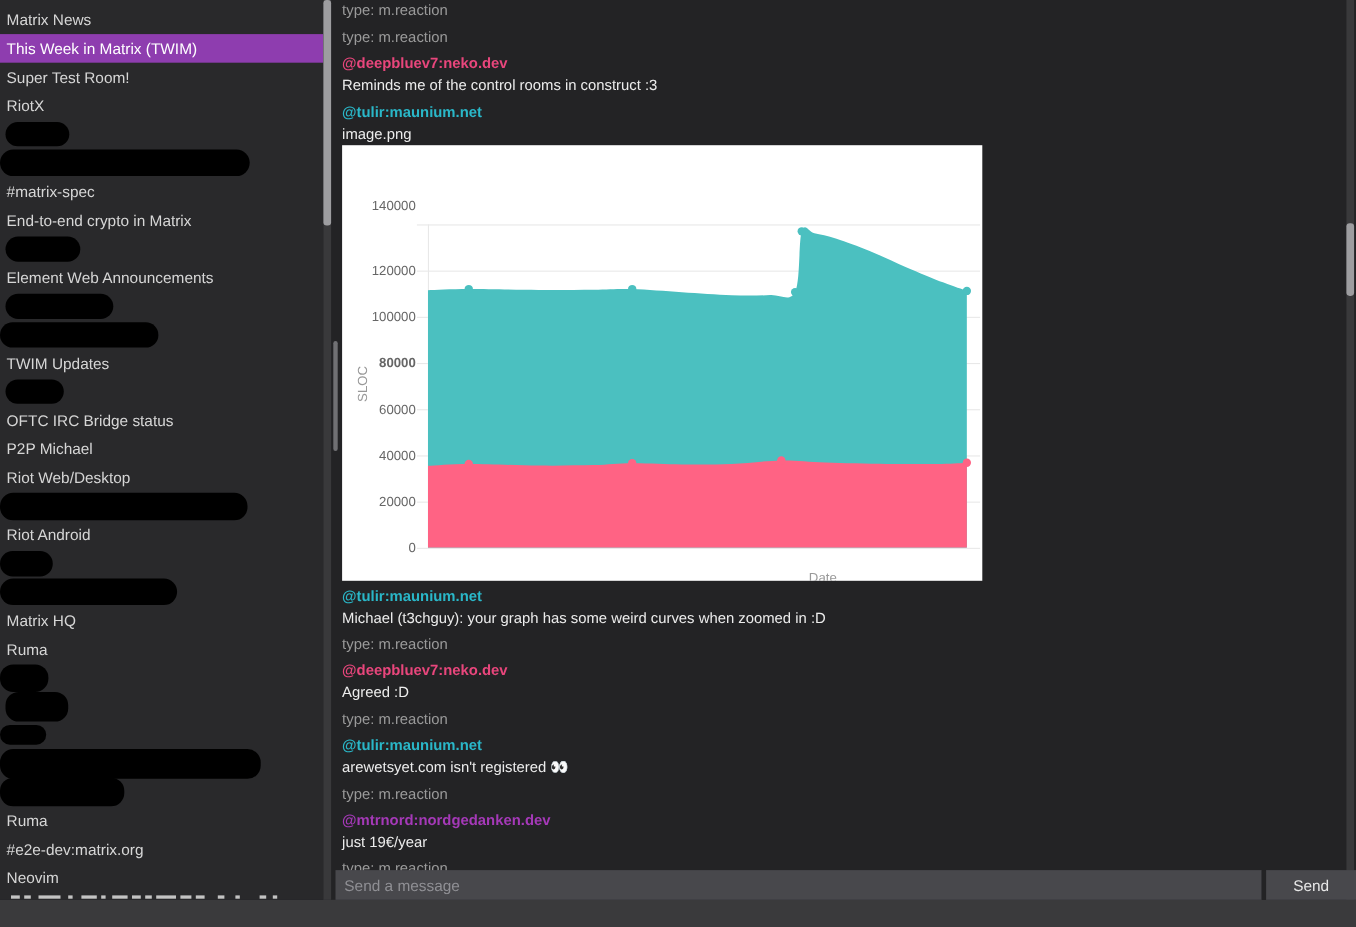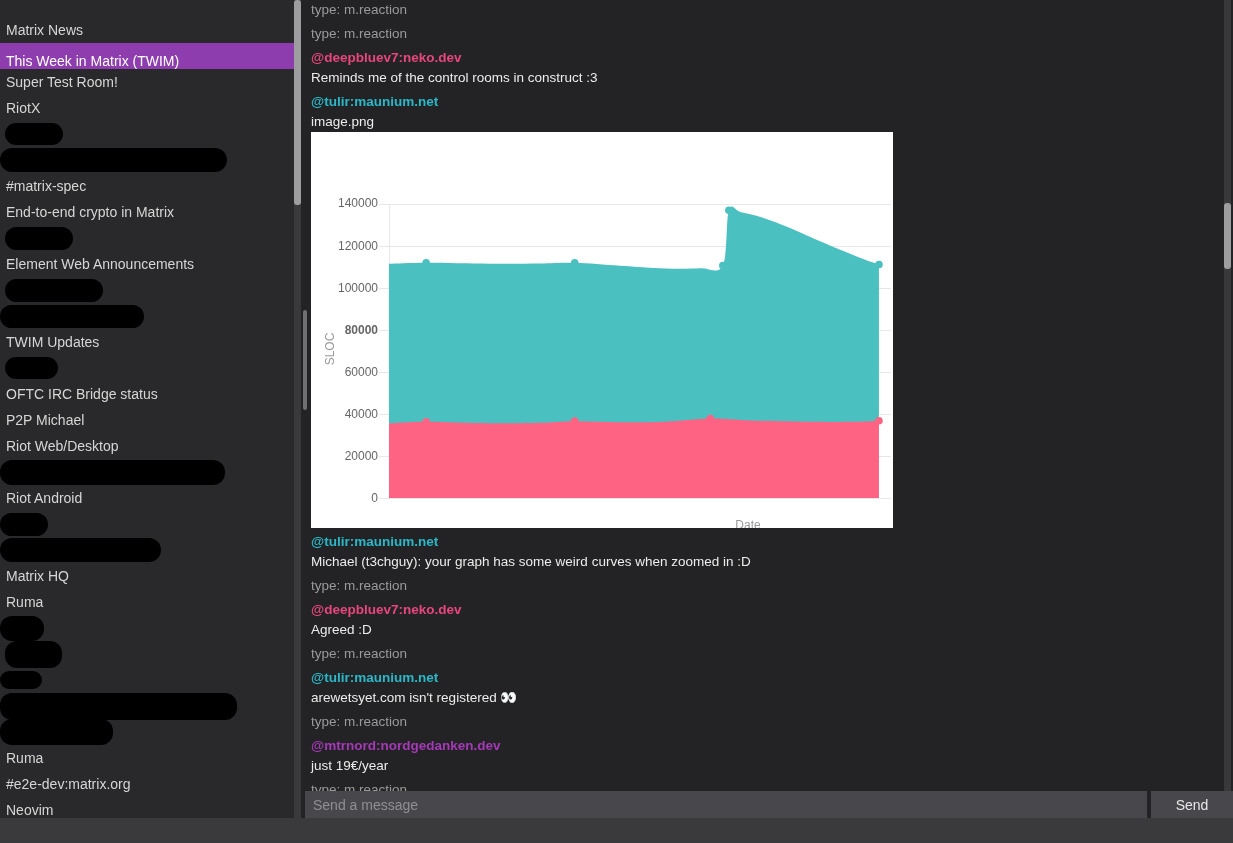--- a/index.html
+++ b/index.html
@@ -4,24 +4,24 @@
 <style>
   html,body{margin:0;padding:0;}
   body{
     width:1233px;height:843px;overflow:hidden;position:relative;
     background:#232325;font-family:"Liberation Sans",sans-serif;
     -webkit-font-smoothing:antialiased;
   }
   
   .footer-strip{position:absolute;left:0;bottom:0;width:1233px;height:25px;background:#3a3a3c;}
   
-  .sidebar{position:absolute;left:0;top:0;width:294px;height:818px;background:#29292b;padding-top:17px;box-sizing:border-box;overflow:hidden;}
+  .sidebar{position:absolute;left:0;top:0;width:294px;height:818px;background:#29292b;padding-top:5px;box-sizing:border-box;overflow:hidden;}
   .room{height:26px;display:flex;align-items:center;color:#d6d6d6;font-size:14px;cursor:default;white-space:nowrap;}
   .room .lbl{margin-left:6px;}
-  .room.selected{background:#8e3daf;color:#ffffff;align-items:flex-end;}
+  .room.selected{background:#8e3daf;color:#ffffff;}
   .pill{background:#000;border-radius:12px;display:block;}
   .clipped-row{position:relative;height:12px;}
   .clipped-row i{position:absolute;top:3px;height:3px;background:#c3c3c3;display:block;}
   
   .sb-track{position:absolute;top:0;width:7px;height:818px;background:#39393b;}
   .sb-thumb{position:absolute;width:7px;background:#9d9da0;border-radius:3px;}
   .splitter{position:absolute;left:303px;top:310px;width:4px;height:100px;background:#707073;border-radius:2px;}
   
   .chat{position:absolute;left:308px;top:0;width:916px;height:818px;overflow:hidden;}
   .chat-inner{padding-left:3px;}
@@ -221,21 +221,21 @@
           <div class="tickstub" style="top: 197.5px;"></div>
           <div class="ytick" style="top: 191px; font-weight: bold;">80000</div>
           <div class="gridline" style="top: 155.5px;"></div>
           <div class="tickstub" style="top: 155.5px;"></div>
           <div class="ytick" style="top: 149px;">100000</div>
           <div class="gridline" style="top: 113.5px;"></div>
           <div class="tickstub" style="top: 113.5px;"></div>
           <div class="ytick" style="top: 107px;">120000</div>
           <div class="gridline" style="top: 71.5px;"></div>
           <div class="tickstub" style="top: 71.5px;"></div>
-          <div class="ytick" style="top: 64px; text-align: right;">140000</div>
+          <div class="ytick" style="top: 48px; text-align: right;">140000</div>
           <div class="axis-v"></div>
           <div class="axis-ylabel">SLOC</div>
           <div class="axis-xlabel">Date</div>
           <svg width="502" height="294" class="plot-svg">
             <path d="M0,59.85000000000002C6.191333333333333,59.67500000000002,20.414666666666662,58.83499999999999,37.147999999999996,58.79999999999998C53.88133333333333,58.76499999999998,81.49133333333334,59.53499999999998,100.4,59.639999999999986C119.30866666666667,59.74499999999999,136.37666666666667,59.57000000000001,150.6,59.43000000000001C164.82333333333332,59.290000000000006,172.35333333333335,58.414999999999985,185.74,58.79999999999998C199.12666666666667,59.18499999999998,215.86,60.79499999999998,230.92000000000002,61.73999999999998C245.98000000000002,62.68499999999998,262.71333333333337,64.05,276.1,64.47C289.4866666666667,64.89,301.61833333333334,64.74999999999999,311.24,64.25999999999999C320.8616666666667,63.76999999999999,329.06100000000004,71.19,333.83000000000004,61.53C338.59900000000005,51.870000000000005,336.9256666666667,15.225000000000009,339.85400000000004,6.300000000000011C342.7823333333334,-2.624999999999986,346.12899999999996,6.860000000000023,351.4,7.980000000000018C356.671,9.100000000000014,363.11333333333334,10.32499999999998,371.48,13.019999999999982C379.8466666666667,15.714999999999984,391.05800000000005,19.84500000000003,401.6,24.150000000000034C412.142,28.455000000000037,423.5206666666666,34.055,434.73199999999997,38.849999999999994C445.9433333333333,43.64499999999999,459.66466666666673,49.31500000000001,468.86800000000005,52.920000000000016C478.07133333333337,56.52500000000002,486.438,59.22000000000002,489.952,60.48000000000002L489.952,294L0,294Z" fill="#4bc0c0"></path>
             <circle cx="37.147999999999996" cy="58.79999999999998" r="3.8" fill="#4bc0c0"></circle>
             <circle cx="185.74" cy="58.79999999999998" r="3.8" fill="#4bc0c0"></circle>
             <circle cx="333.83000000000004" cy="61.53" r="3.8" fill="#4bc0c0"></circle>
             <circle cx="339.85400000000004" cy="6.300000000000011" r="3.8" fill="#4bc0c0"></circle>
             <circle cx="489.952" cy="60.48000000000002" r="3.8" fill="#4bc0c0"></circle>

